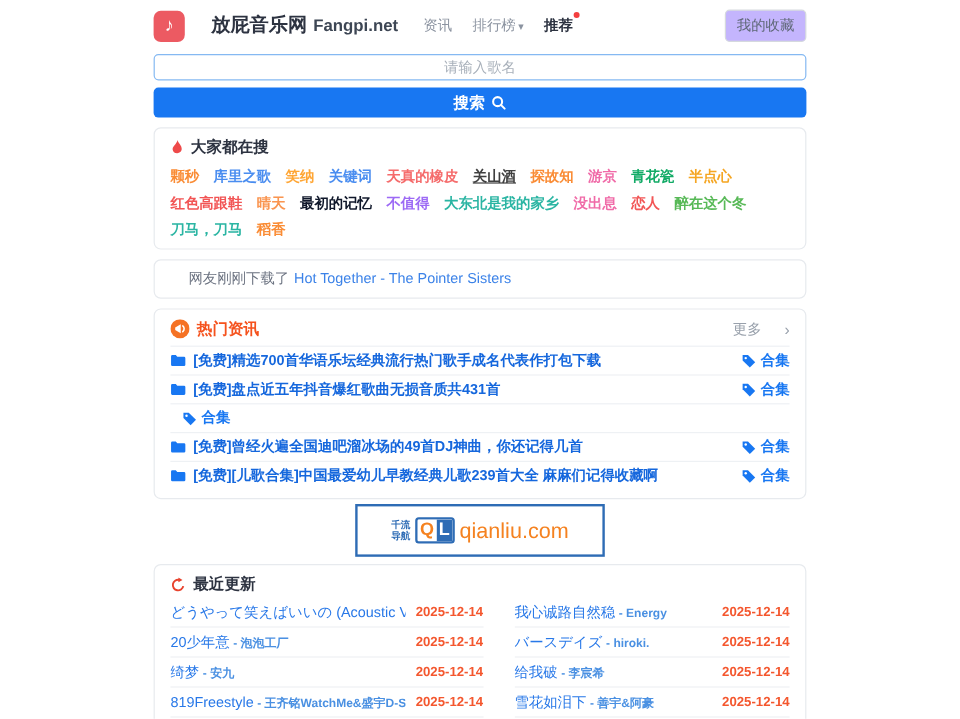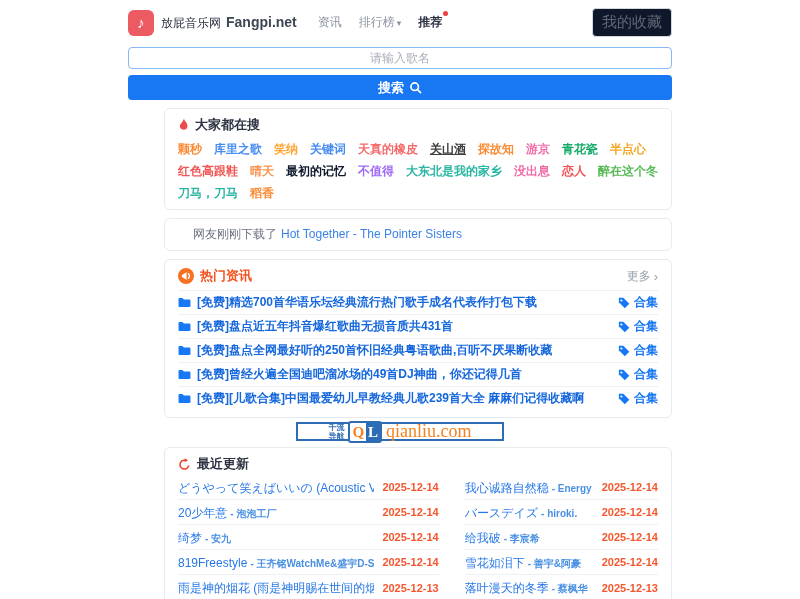--- a/index.html
+++ b/index.html
@@ -7,49 +7,49 @@
     font-family: "Liberation Sans", "DejaVu Sans", sans-serif; }
   .container { width: 544px; margin: 0 auto; }
 
   
   .topbar { padding: 8px 0 6px; }
   .topbar-inner { display: flex; align-items: center; gap: 7px; }
   .logo-box { width: 26px; height: 26px; border-radius: 6px; background: #ec5a62;
     display: flex; align-items: center; justify-content: center; flex: none; cursor: pointer; }
   .logo-note { color: #fff; font-size: 15px; font-weight: bold; }
   .brand { text-decoration: none; display: flex; align-items: baseline; gap: 5px; cursor: pointer; }
-  .brand-name { font-size: 12px; font-weight: normal; color: #2d3341; }
+  .brand-name { font-size: 16px; font-weight: bold; color: #2d3341; margin-left: 15px; }
   .brand-domain { font-size: 14px; font-weight: bold; color: #3d4654; }
   .nav { display: flex; gap: 17px; margin-left: 14px; align-items: center; }
   .nav-item { font-size: 12px; color: #8b93a0; cursor: pointer; white-space: nowrap; }
   .nav-caret { font-size: 9px; color: #8b93a0; margin-left: 2px; }
   .nav-item.active { color: #2d3341; font-weight: bold; position: relative; }
   .nav-dot { position: absolute; top: -3px; right: -6px; width: 5px; height: 5px;
     border-radius: 50%; background: #f43f3f; }
-  .fav-btn { margin-left: auto; font-size: 15px; color: #5f6877; background: #0f172a;
+  .fav-btn { margin-left: auto; font-size: 12px; color: #5f6877; background: #c4b5fd;
     border: 1px solid #d5d9de; border-radius: 4px; padding: 4px 9px; cursor: pointer; }
 
   
   .search-input { display: block; width: 100%; height: 22px; margin-top: 4px;
     border: 1px solid #85b9f2; border-radius: 4px; text-align: center; font-size: 12px;
     color: #333; outline: none; font-family: inherit; }
   .search-input::placeholder { color: #a8b0ba; }
   .search-btn { margin-top: 6px; width: 100%; height: 25px; background: #1877f2;
     border: none; border-radius: 4px; color: #fff; font-size: 13px; font-weight: bold;
     display: flex; align-items: center; justify-content: center; gap: 5px; cursor: pointer;
     font-family: inherit; }
 
   
   .card { border: 1px solid #e7eaee; border-radius: 6px; margin-top: 8px;
-    padding: 7px 13px; background: #fff; margin-left: 36px; }
+    padding: 7px 13px; background: #fff; }
   .card-head { display: flex; align-items: center; gap: 6px; height: 18px; }
   .card-title { font-size: 13px; font-weight: bold; color: #2d3341; }
   .card-title.orange { color: #f5521d; text-align: right; }
   .more { margin-left: auto; font-size: 12px; color: #98a0ab; text-decoration: none;
-    cursor: pointer; display: flex; align-items: center; gap: 3px; justify-content: flex-end; }
+    cursor: pointer; display: flex; align-items: center; gap: 19px; justify-content: flex-end; }
   .more-chevron { font-size: 13px; line-height: 1; }
 
   
   .tags { margin-top: 8px; margin-bottom: 2px; display: flex; flex-wrap: wrap;
     column-gap: 12px; row-gap: 8px; font-size: 12px; font-weight: bold; line-height: 14px; }
   .tag { cursor: pointer; white-space: nowrap; }
 
   
   .notice-card { font-size: 12px; color: #6b7280; padding: 7px 28px; }
   .notice-link { color: #3b82e8; text-decoration: none; font-weight: 500; margin-left: 4px; cursor: pointer; }
@@ -57,23 +57,23 @@
   
   .news-list { list-style: none; margin-top: 5px; }
   .news-item { display: flex; align-items: center; height: 24px; border-top: 1px solid #eef1f4; }
   .news-link { flex: 1; min-width: 0; display: flex; align-items: center; gap: 6px;
     text-decoration: none; cursor: pointer; white-space: nowrap; overflow: hidden; }
   .news-text { color: #1567dd; font-weight: bold; font-size: 12px; }
   .news-tag { display: flex; align-items: center; gap: 4px; color: #1877f2;
     font-weight: bold; font-size: 12px; margin-left: 10px; cursor: pointer; justify-content: center; }
 
   
-  .banner { margin: 4px auto 0; width: 208px; height: 19px; border: 2px solid #2e6cb5;
+  .banner { margin: 4px auto 0; width: 208px; height: 44px; border: 2px solid #2e6cb5;
     background: #fff; display: flex; align-items: center; justify-content: center;
-    gap: 4px; cursor: pointer; position: relative; z-index: 2; font-family: Liberation Serif, serif; }
+    gap: 4px; cursor: pointer; position: relative; z-index: 2; }
   .banner-nav { font-size: 8px; line-height: 9px; color: #2e6cb5; text-align: center; font-weight: bold; }
   .ql { display: flex; border: 2px solid #2e6cb5; border-radius: 3px; overflow: hidden;
     font-weight: bold; font-size: 15px; line-height: 18px; }
   .ql-q { color: #f58220; background: #fff; padding: 0 2px; }
   .ql-l { color: #fff; background: #2e6cb5; padding: 0 2px; }
   .banner-domain { color: #f58220; font-size: 18px; }
 
   
   .songs-grid { display: grid; grid-template-columns: 1fr 1fr; column-gap: 26px; margin-top: 2px; }
   .song-row { display: flex; align-items: center; height: 25px; border-bottom: 1px solid #eef1f4; }
@@ -206,28 +206,20 @@
           <span class="icon">
               <svg width="12" height="12" viewBox="0 0 14 14">
                 <path d="M1 1 h5.2 l7 7 -5.2 5.2 -7-7 Z" fill="#1877f2"></path>
                 <circle cx="4" cy="4" r="1.2" fill="#fff"></circle>
               </svg>
             </span>
           <span>合集</span>
         </span>
       </li>
       <li class="news-item">
-        <a class="news-link">
-          <span class="icon">
-              <svg width="13" height="11" viewBox="0 0 14 12">
-                <path d="M0.5 2.2 a1.2 1.2 0 0 1 1.2-1.2 h3.1 l1.4 1.6 h6.1 a1.2 1.2 0 0 1 1.2 1.2 v6 a1.2 1.2 0 0 1 -1.2 1.2 h-10.6 a1.2 1.2 0 0 1 -1.2-1.2 Z" fill="#1877f2"></path>
-              </svg>
-            </span>
-          <span class="news-text">[免费]盘点全网最好听的250首怀旧经典粤语歌曲,百听不厌果断收藏</span>
-        </a>
         <span class="news-tag">
           <span class="icon">
               <svg width="12" height="12" viewBox="0 0 14 14">
                 <path d="M1 1 h5.2 l7 7 -5.2 5.2 -7-7 Z" fill="#1877f2"></path>
                 <circle cx="4" cy="4" r="1.2" fill="#fff"></circle>
               </svg>
             </span>
           <span>合集</span>
         </span>
       </li>

